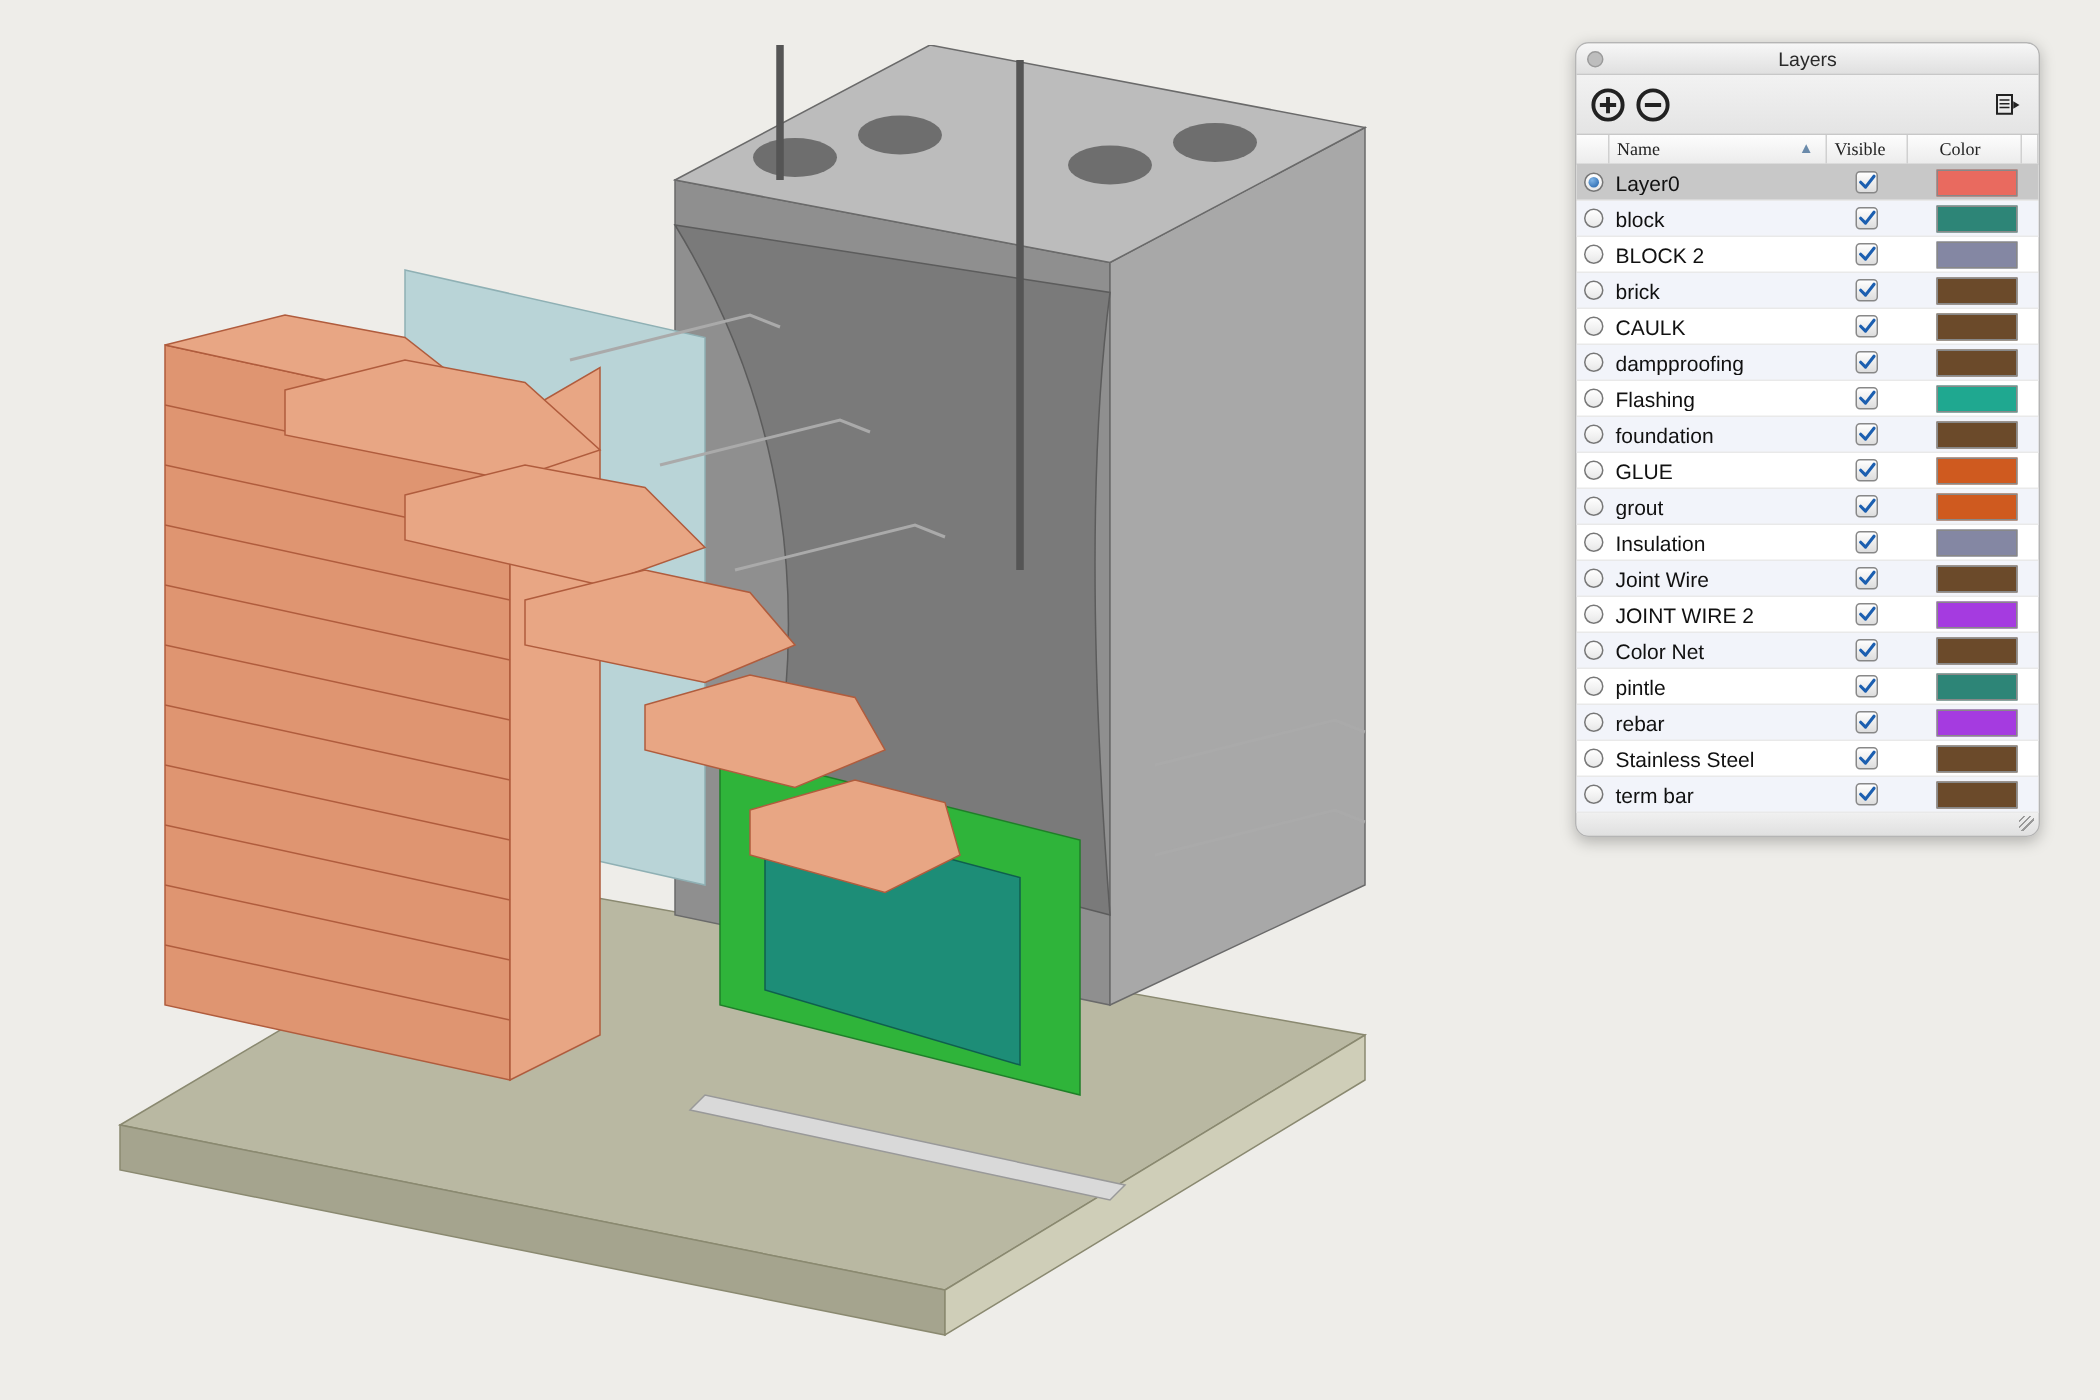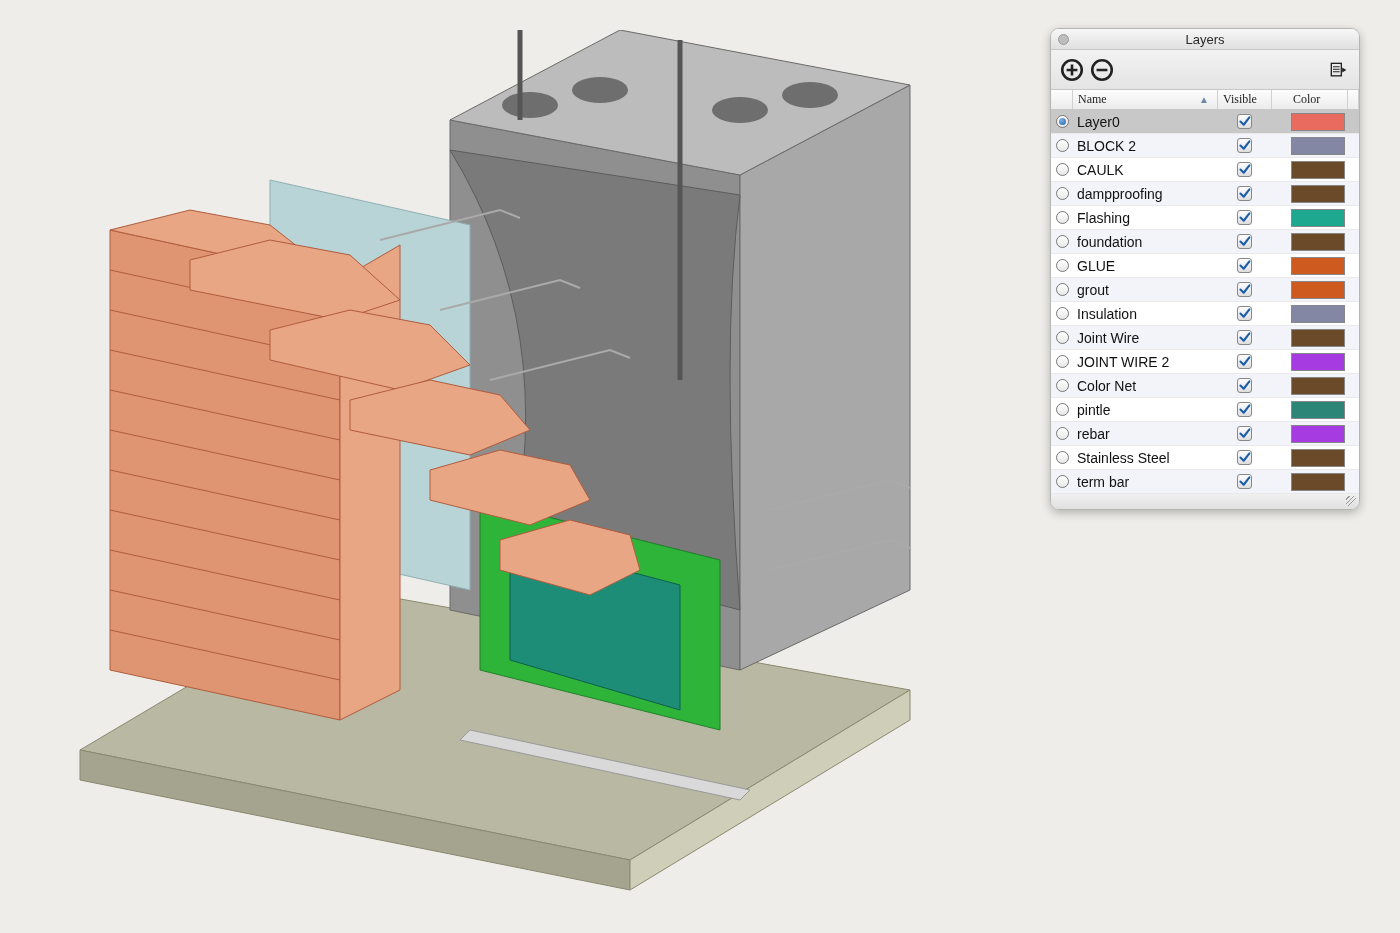--- a/index.html
+++ b/index.html
@@ -319,30 +319,64 @@
         </div>
         <div class="cell-color">
           <div class="swatch" style="background:#e96a5f"></div>
         </div>
         <div class="cell-tail"></div>
       </div>
       <div class="layer-row">
         <div class="cell-radio">
           <div class="radio"></div>
         </div>
+        <div class="cell-name">block</div>
+        <div class="cell-visible">
+          <div class="chk">
+            <svg viewBox="0 0 16 16">
+              <polyline points="3,8 7,12 14,3" fill="none" stroke="#1c5fb0" stroke-width="2.6" stroke-linecap="round" stroke-linejoin="round"></polyline>
+            </svg>
+          </div>
+        </div>
+        <div class="cell-color">
+          <div class="swatch" style="background:#2d8577"></div>
+        </div>
+        <div class="cell-tail"></div>
+      </div>
+      <div class="layer-row">
+        <div class="cell-radio">
+          <div class="radio"></div>
+        </div>
         <div class="cell-name">BLOCK 2</div>
         <div class="cell-visible">
           <div class="chk">
             <svg viewBox="0 0 16 16">
               <polyline points="3,8 7,12 14,3" fill="none" stroke="#1c5fb0" stroke-width="2.6" stroke-linecap="round" stroke-linejoin="round"></polyline>
             </svg>
           </div>
         </div>
         <div class="cell-color">
           <div class="swatch" style="background:#8487a3"></div>
+        </div>
+        <div class="cell-tail"></div>
+      </div>
+      <div class="layer-row">
+        <div class="cell-radio">
+          <div class="radio"></div>
+        </div>
+        <div class="cell-name">brick</div>
+        <div class="cell-visible">
+          <div class="chk">
+            <svg viewBox="0 0 16 16">
+              <polyline points="3,8 7,12 14,3" fill="none" stroke="#1c5fb0" stroke-width="2.6" stroke-linecap="round" stroke-linejoin="round"></polyline>
+            </svg>
+          </div>
+        </div>
+        <div class="cell-color">
+          <div class="swatch" style="background:#6b4a2a"></div>
         </div>
         <div class="cell-tail"></div>
       </div>
       <div class="layer-row">
         <div class="cell-radio">
           <div class="radio"></div>
         </div>
         <div class="cell-name">CAULK</div>
         <div class="cell-visible">
           <div class="chk">

